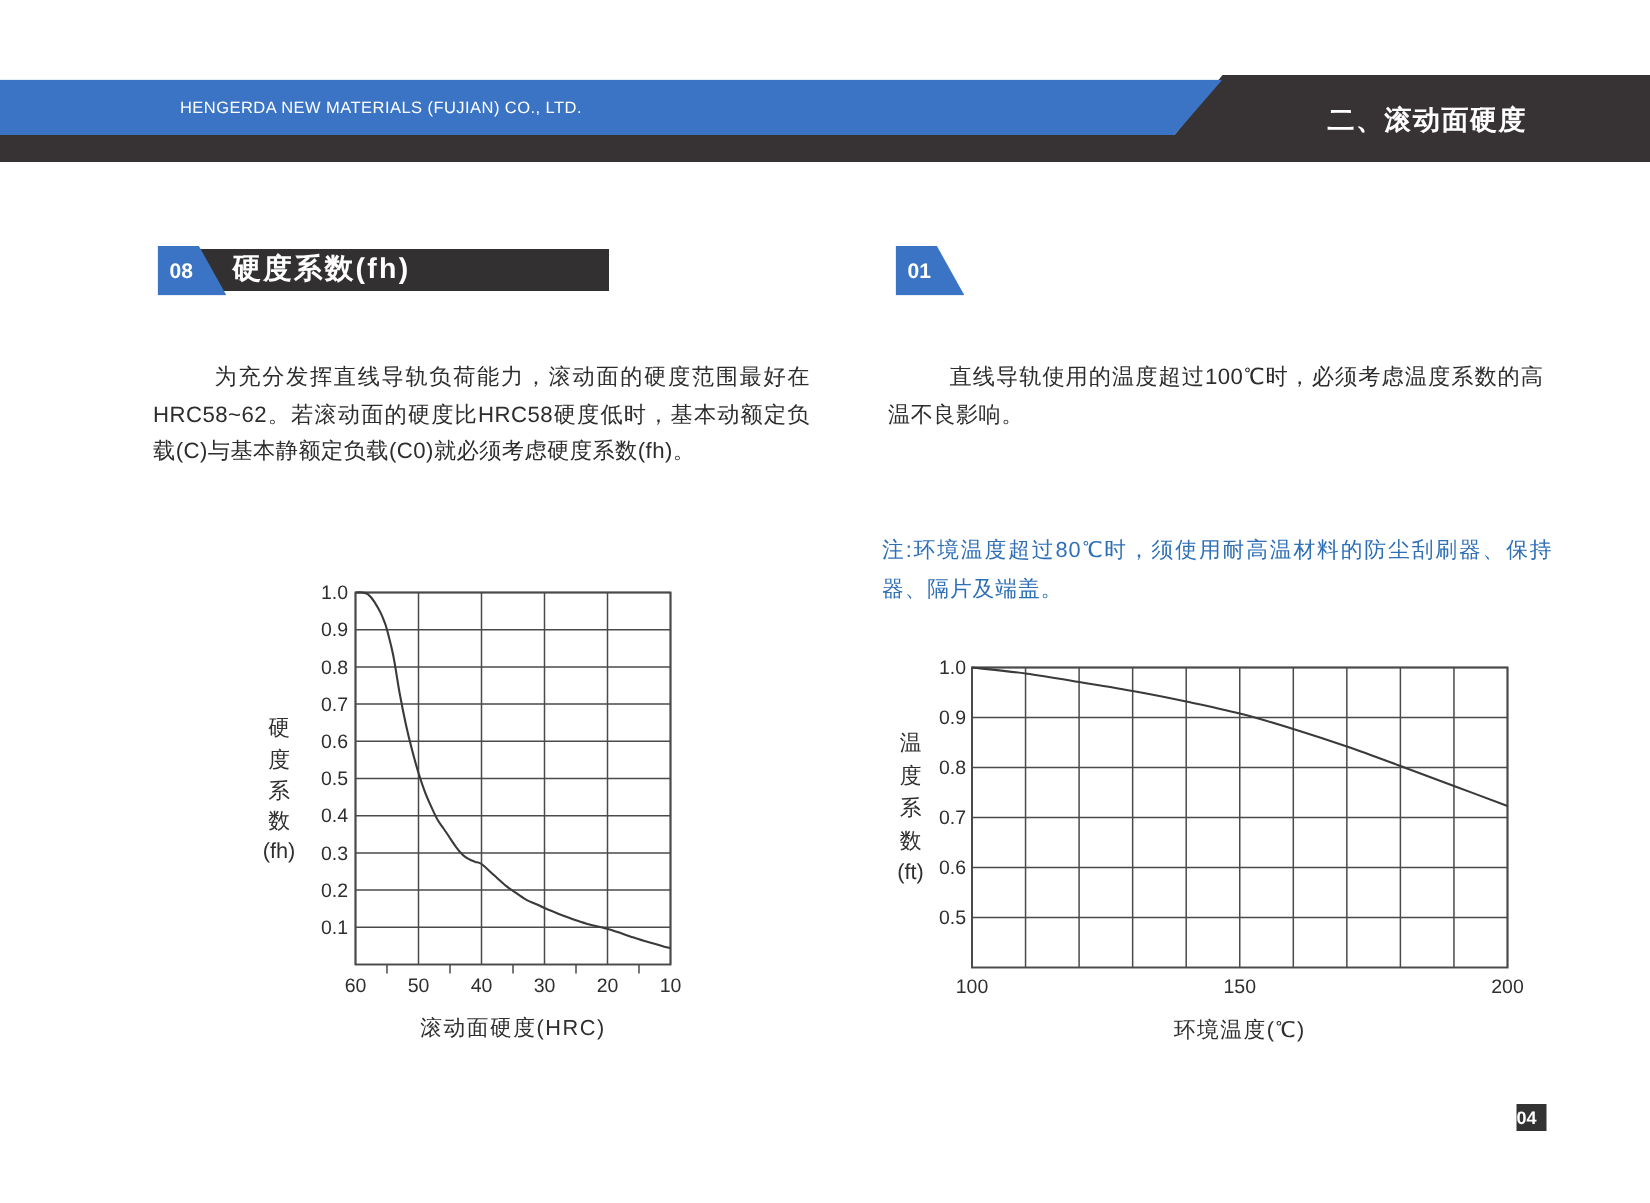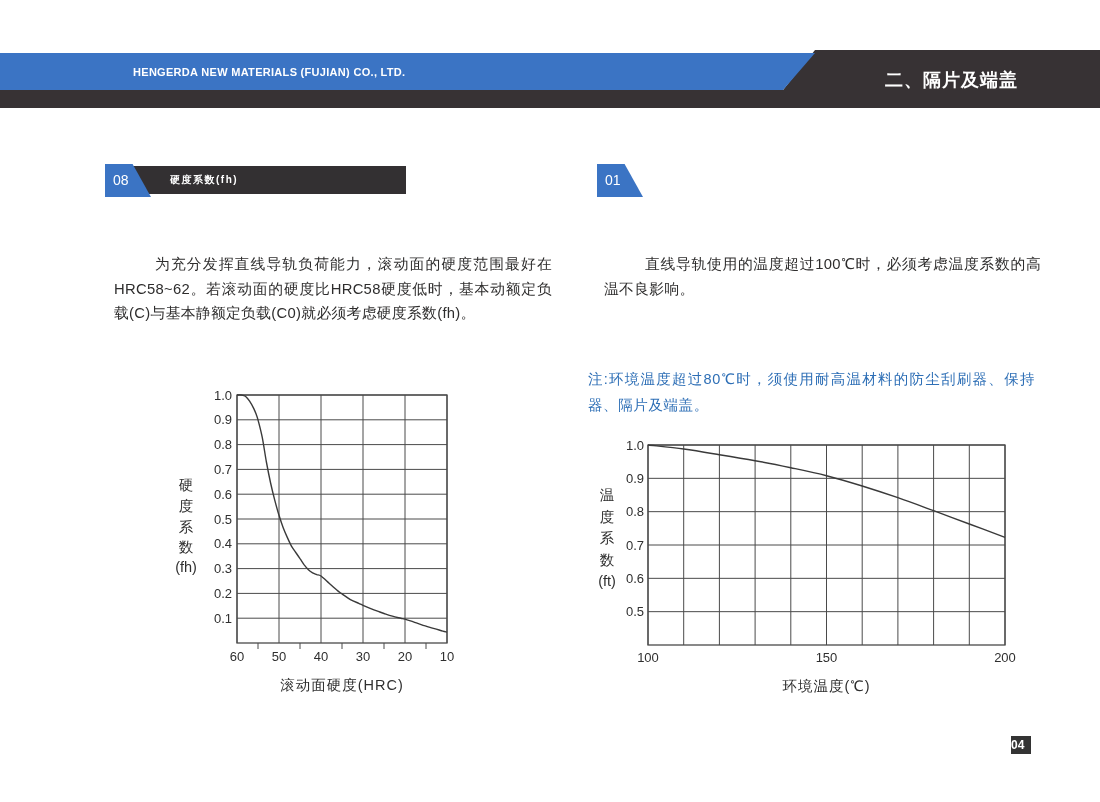--- a/index.html
+++ b/index.html
@@ -23,47 +23,47 @@
   }
   .chapter-title{
     position:absolute;right:82px;top:18px;color:#fff;font-weight:bold;
     font-size:18px;letter-spacing:1px;white-space:nowrap;
   }
   .blue-band{
     position:absolute;left:0;top:53px;width:815px;height:37px;background:var(--brand-blue);
     clip-path:polygon(0 0,100% 0,calc(100% - 32px) 100%,0 100%);
   }
   .company{
-    position:absolute;left:105px;top:50%;transform:translateY(-50%);
-    color:#fff;font-weight:bold;font-size:11px;letter-spacing:0.3px;white-space:nowrap;padding-left:28px;
+    position:absolute;left:92px;top:50%;transform:translateY(-50%);
+    color:#fff;font-weight:normal;font-size:11px;letter-spacing:0.3px;white-space:nowrap;padding-left:28px;
   }
   
   .sec{position:absolute;top:164px;width:301px;height:33px;}
   .sec .bar{position:absolute;left:5px;top:2px;width:296px;height:28px;background:var(--bar-dark);}
   .sec .bar .lbl{
-    position:absolute;left:60px;top:0;line-height:28px;color:#fff;
-    font-size:10px;font-weight:bold;letter-spacing:1.5px;white-space:nowrap;
+    position:absolute;left:45px;top:0;line-height:28px;color:#fff;
+    font-size:19px;font-weight:bold;letter-spacing:1.5px;white-space:nowrap;
   }
   .sec .tab{
     position:absolute;left:0;top:0;width:46px;height:33px;background:var(--brand-blue);
     clip-path:polygon(0 0,60% 0,100% 100%,0 100%);
-    color:#fff;font-weight:normal;font-size:14px;line-height:33px;
+    color:#fff;font-weight:bold;font-size:14px;line-height:33px;
     padding-left:8px;box-sizing:border-box;
   }
   #sec-08{left:105px;}
   #sec-09{left:597px;}
   
   .para{
     position:absolute;font-size:14.8px;line-height:24.5px;color:var(--text-dark);
-    letter-spacing:0.3px;text-align:justify;text-indent:41px;margin:16px;
+    letter-spacing:0.3px;text-align:justify;text-indent:41px;margin:4px;
   }
   #para-0{left:98px;top:236px;width:438px;}
   #para-1{left:588px;top:236px;width:437px;}
   .note{
-    position:absolute;left:588px;top:366px;width:447px;margin:0;
+    position:absolute;left:588px;top:354px;width:447px;margin:0;
     font-size:14.5px;line-height:26px;color:var(--note-blue);
     letter-spacing:0.6px;text-align:justify;
   }
   
   svg.chart{position:absolute;}
   #chart-0{left:160px;top:385px;}
   #chart-1{left:595px;top:435px;}
   svg.chart text{font-family:"Liberation Sans",sans-serif;fill:#2f2f2f;}
   
   .page-num{
@@ -71,21 +71,21 @@
     background:var(--badge-dark);color:#fff;font-size:12px;font-weight:bold;
     text-align:left;line-height:18px;
   }
 </style>
 </head>
 <body>
 
 <div class="page">
 
   <div class="dark-band">
-    <div class="chapter-title">二、隔片及端盖</div>
+    <div class="chapter-title">二、滚动面硬度</div>
   </div>
   <div class="blue-band">
     <span class="company">HENGERDA NEW MATERIALS (FUJIAN) CO., LTD.</span>
   </div>
 
   <div class="sec" id="sec-08">
     <div class="bar">
       <span class="lbl">硬度系数(fh)</span>
     </div>
     <div class="tab">08</div>

